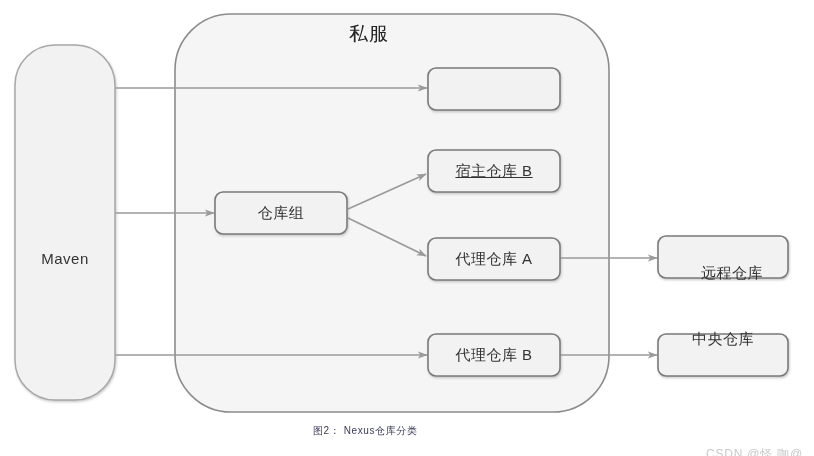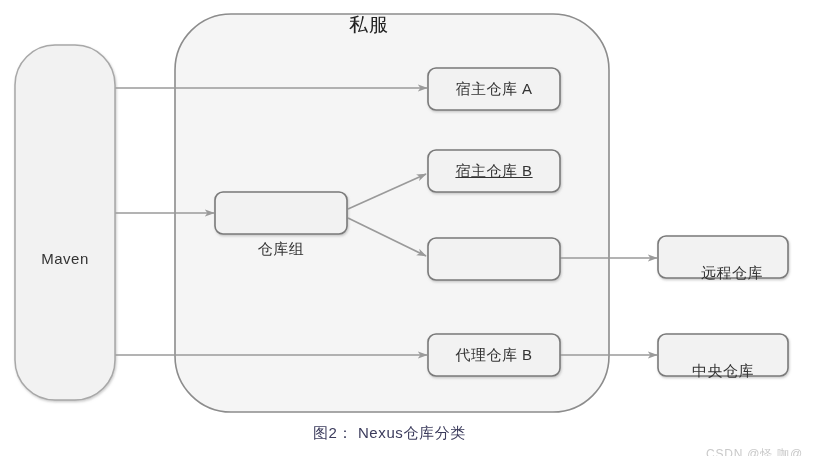--- a/index.html
+++ b/index.html
@@ -38,21 +38,21 @@
   .group-title {
     position: absolute;
     color: #222222;
     font-size: 19px;
     letter-spacing: 1px;
     white-space: nowrap;
   }
   .caption {
     position: absolute;
     color: #3b3b5c;
-    font-size: 15px;
+    font-size: 10px;
     letter-spacing: 0.6px;
     white-space: nowrap;
   }
   .watermark {
     position: absolute;
     color: #c9c9c9;
     font-size: 12px;
     letter-spacing: 0.8px;
     white-space: nowrap;
     margin-top: 12px;
@@ -105,34 +105,34 @@
       <rect x="428" y="334" width="132" height="42" rx="8" ry="8" fill="#f2f2f2" stroke="#7a7a7a" stroke-width="1.6" filter="url(#softshadow)"></rect>
 
       <rect x="658" y="236" width="130" height="42" rx="8" ry="8" fill="#f2f2f2" stroke="#7a7a7a" stroke-width="1.6" filter="url(#softshadow)"></rect>
 
       <rect x="658" y="334" width="130" height="42" rx="8" ry="8" fill="#f2f2f2" stroke="#7a7a7a" stroke-width="1.6" filter="url(#softshadow)"></rect>
     </g>
 
     <line x1="280" y1="412" x2="814" y2="412" stroke="#ffffff" stroke-width="0"></line>
   </svg>
 
-  <div class="group-title" style="left:349px; top:12px;">私服</div>
+  <div class="group-title" style="left:349px; top:21px;">私服</div>
 
   <div class="node-label" style="left:15px; top:44px; width:100px; height:429px;">Maven</div>
 
-  <div class="node-label" style="left:215px; top:192px; width:132px; height:42px;margin-top:36px;">仓库组</div>
+  <div class="node-label" style="left:215px; top:192px; width:132px; height:42px;">仓库组</div>
 
-  <div class="node-label" style="left:428px; top:68px; width:132px; height:42px;">宿主仓库 A</div>
 
   <div class="node-label" style="left:428px; top:150px; width:132px; height:42px;text-decoration:underline;">宿主仓库 B</div>
 
+  <div class="node-label" style="left:428px; top:238px; width:132px; height:42px;">代理仓库 A</div>
 
   <div class="node-label" style="left:428px; top:334px; width:132px; height:42px;">代理仓库 B</div>
 
   <div class="node-label" style="left:658px; top:252px; width:148px; height:42px;">远程仓库</div>
 
-  <div class="node-label" style="left:658px; top:350px; width:130px; height:42px;">中央仓库</div>
+  <div class="node-label" style="left:658px; top:318px; width:130px; height:42px;">中央仓库</div>
 
   <div class="caption" style="left:313px; top:424px;">图2：  Nexus仓库分类</div>
 
   <div class="watermark" style="left:706px; top:434px;">CSDN @怪 咖@</div>
 
 </div>
 
 </body></html>

